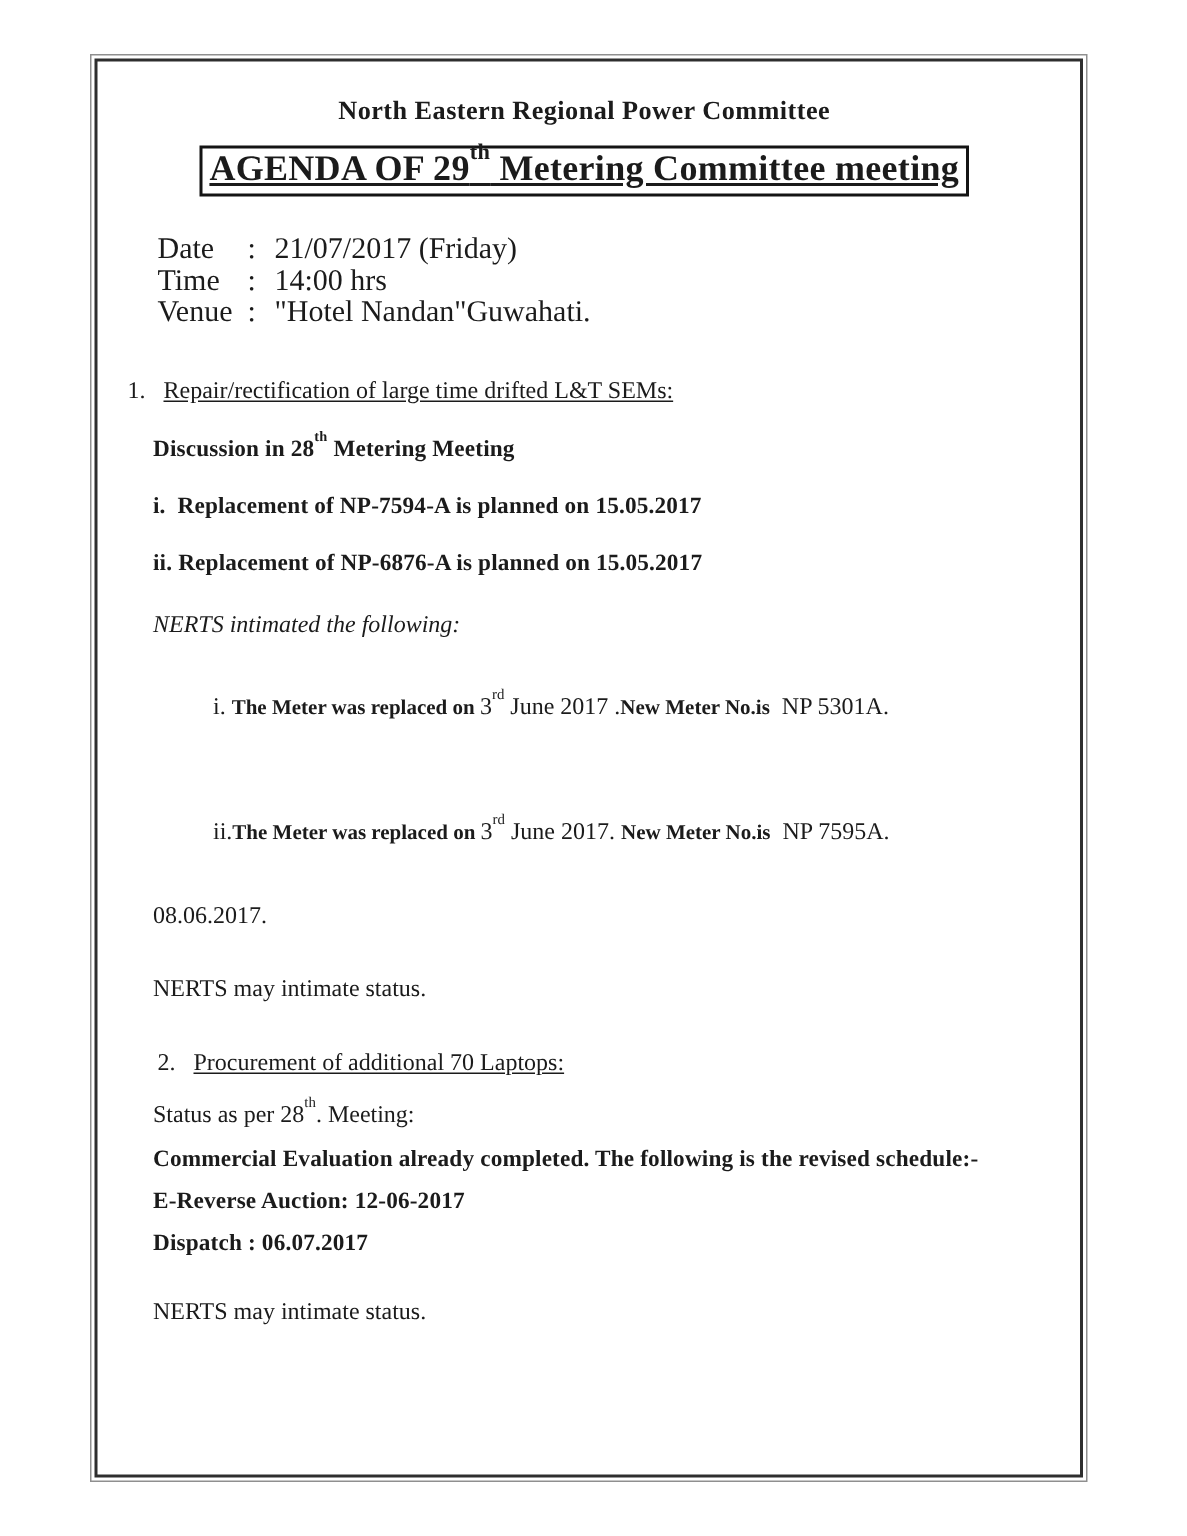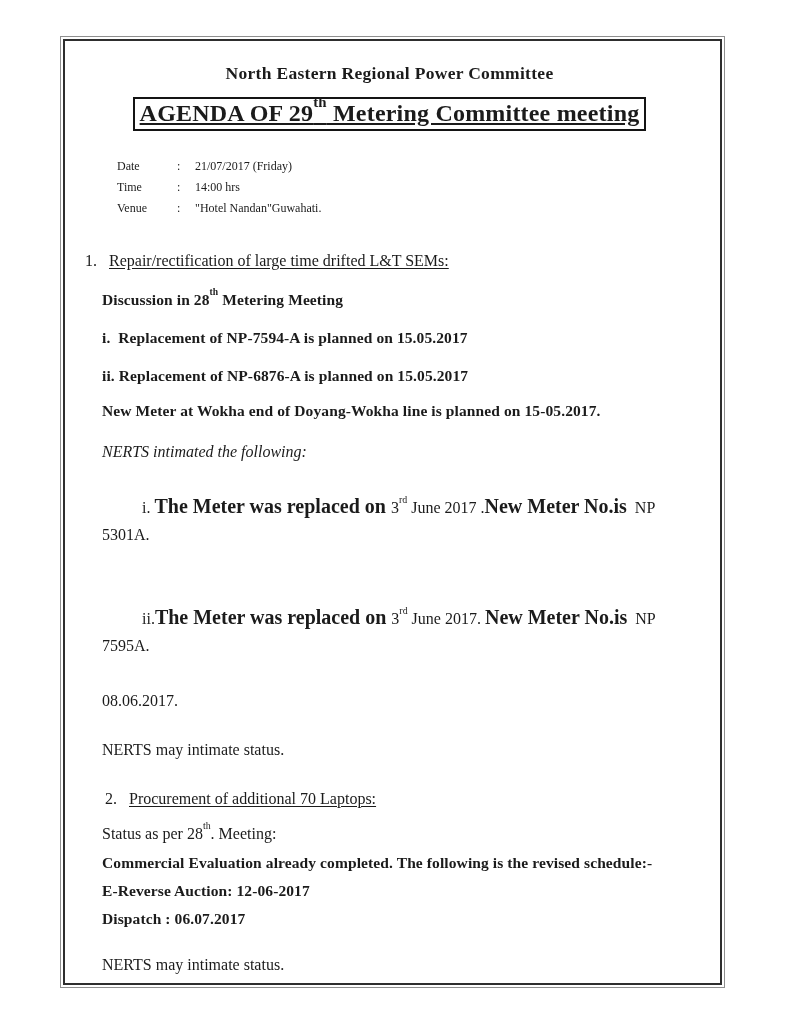--- a/index.html
+++ b/index.html
@@ -40,21 +40,21 @@
     display: inline-block;
     border: 2px solid #141414;
     padding: 1px 5px 2px 5px;
     font-size: 24px;
     font-weight: bold;
     letter-spacing: 0.2px;
   }
   .agenda-box .u-wrap { text-decoration: underline; }
   sup { font-size: 0.62em; line-height: 0; position: relative; top: -0.35em; }
 
-  .meta { margin: 25px 0 0 32px; font-size: 12px; }
+  .meta { margin: 25px 0 0 20px; font-size: 20px; }
   .meta-row { display: flex; line-height: 21px; }
   .meta-label { width: 60px; }
   .meta-colon { width: 18px; }
 
   .section { font-size: 16px; }
   .sec-head { display: flex; }
   .sec-num { margin-right: 12px; }
   .u { text-decoration: underline; text-underline-offset: 2px; }
 
   .b { font-weight: bold; }
@@ -65,21 +65,21 @@
   .bold-line { font-weight: bold; font-size: 15.5px; letter-spacing: 0.1px; }
 
   .jl { text-align: justify; text-align-last: justify; }
 
   .s1-head { margin-top: 33px; }
   .s1-discussion { margin-top: 21px; }
   .s1-item { margin-top: 20px; }
   .s1-newmeter { margin-top: 17px; }
   .s1-nerts { margin-top: 19px; line-height: 26px; }
   .reply { line-height: 27.5px; font-size: 16px; }
-  .reply .b { font-size: 20px; }
+  .reply .b { font-size: 14px; }
   .resched-date { line-height: 27.5px; }
   .status-note { margin-top: 26px; }
 
   .s2-head { margin-top: 31px; margin-left: 20px; }
   .s2-status { margin-top: 17px; }
   .s2-line { margin-top: 11px; line-height: 17px; }
   .s2-status-note { margin-top: 29px; }
 </style>
 </head>
 <body>
@@ -119,21 +119,20 @@
           <span class="sec-num">1.</span>
           <span class="u">Repair/rectification of large time drifted L&amp;T SEMs:</span>
         </div>
 
         <div class="body-ind bold-line s1-discussion">
           <span>Discussion in 28</span><sup>th</sup><span> Metering Meeting</span>
         </div>
 
         <div class="body-ind bold-line s1-item pre">i.  Replacement of NP-7594-A is planned on 15.05.2017</div>
         <div class="body-ind bold-line s1-item pre">ii. Replacement of NP-6876-A is planned on 15.05.2017</div>
-        <div class="body-ind bold-line s1-newmeter">New Meter at Wokha end of Doyang-Wokha line is planned on 15-05.2017.</div>
 
         <div class="body-ind it s1-nerts">NERTS intimated the following:</div>
 
         <div class="body-ind reply pre">
           <span>i. </span><span class="b">The Meter was replaced on </span><span>3</span><sup>rd</sup><span> June 2017 .</span><span class="b">New Meter No.is</span><span>  NP 5301A.</span>
         </div>
         <div class="body-ind reply pre">
           <span>ii.</span><span class="b">The Meter was replaced on </span><span>3</span><sup>rd</sup><span> June 2017. </span><span class="b">New Meter No.is</span><span>  NP 7595A.</span>
         </div>
 

